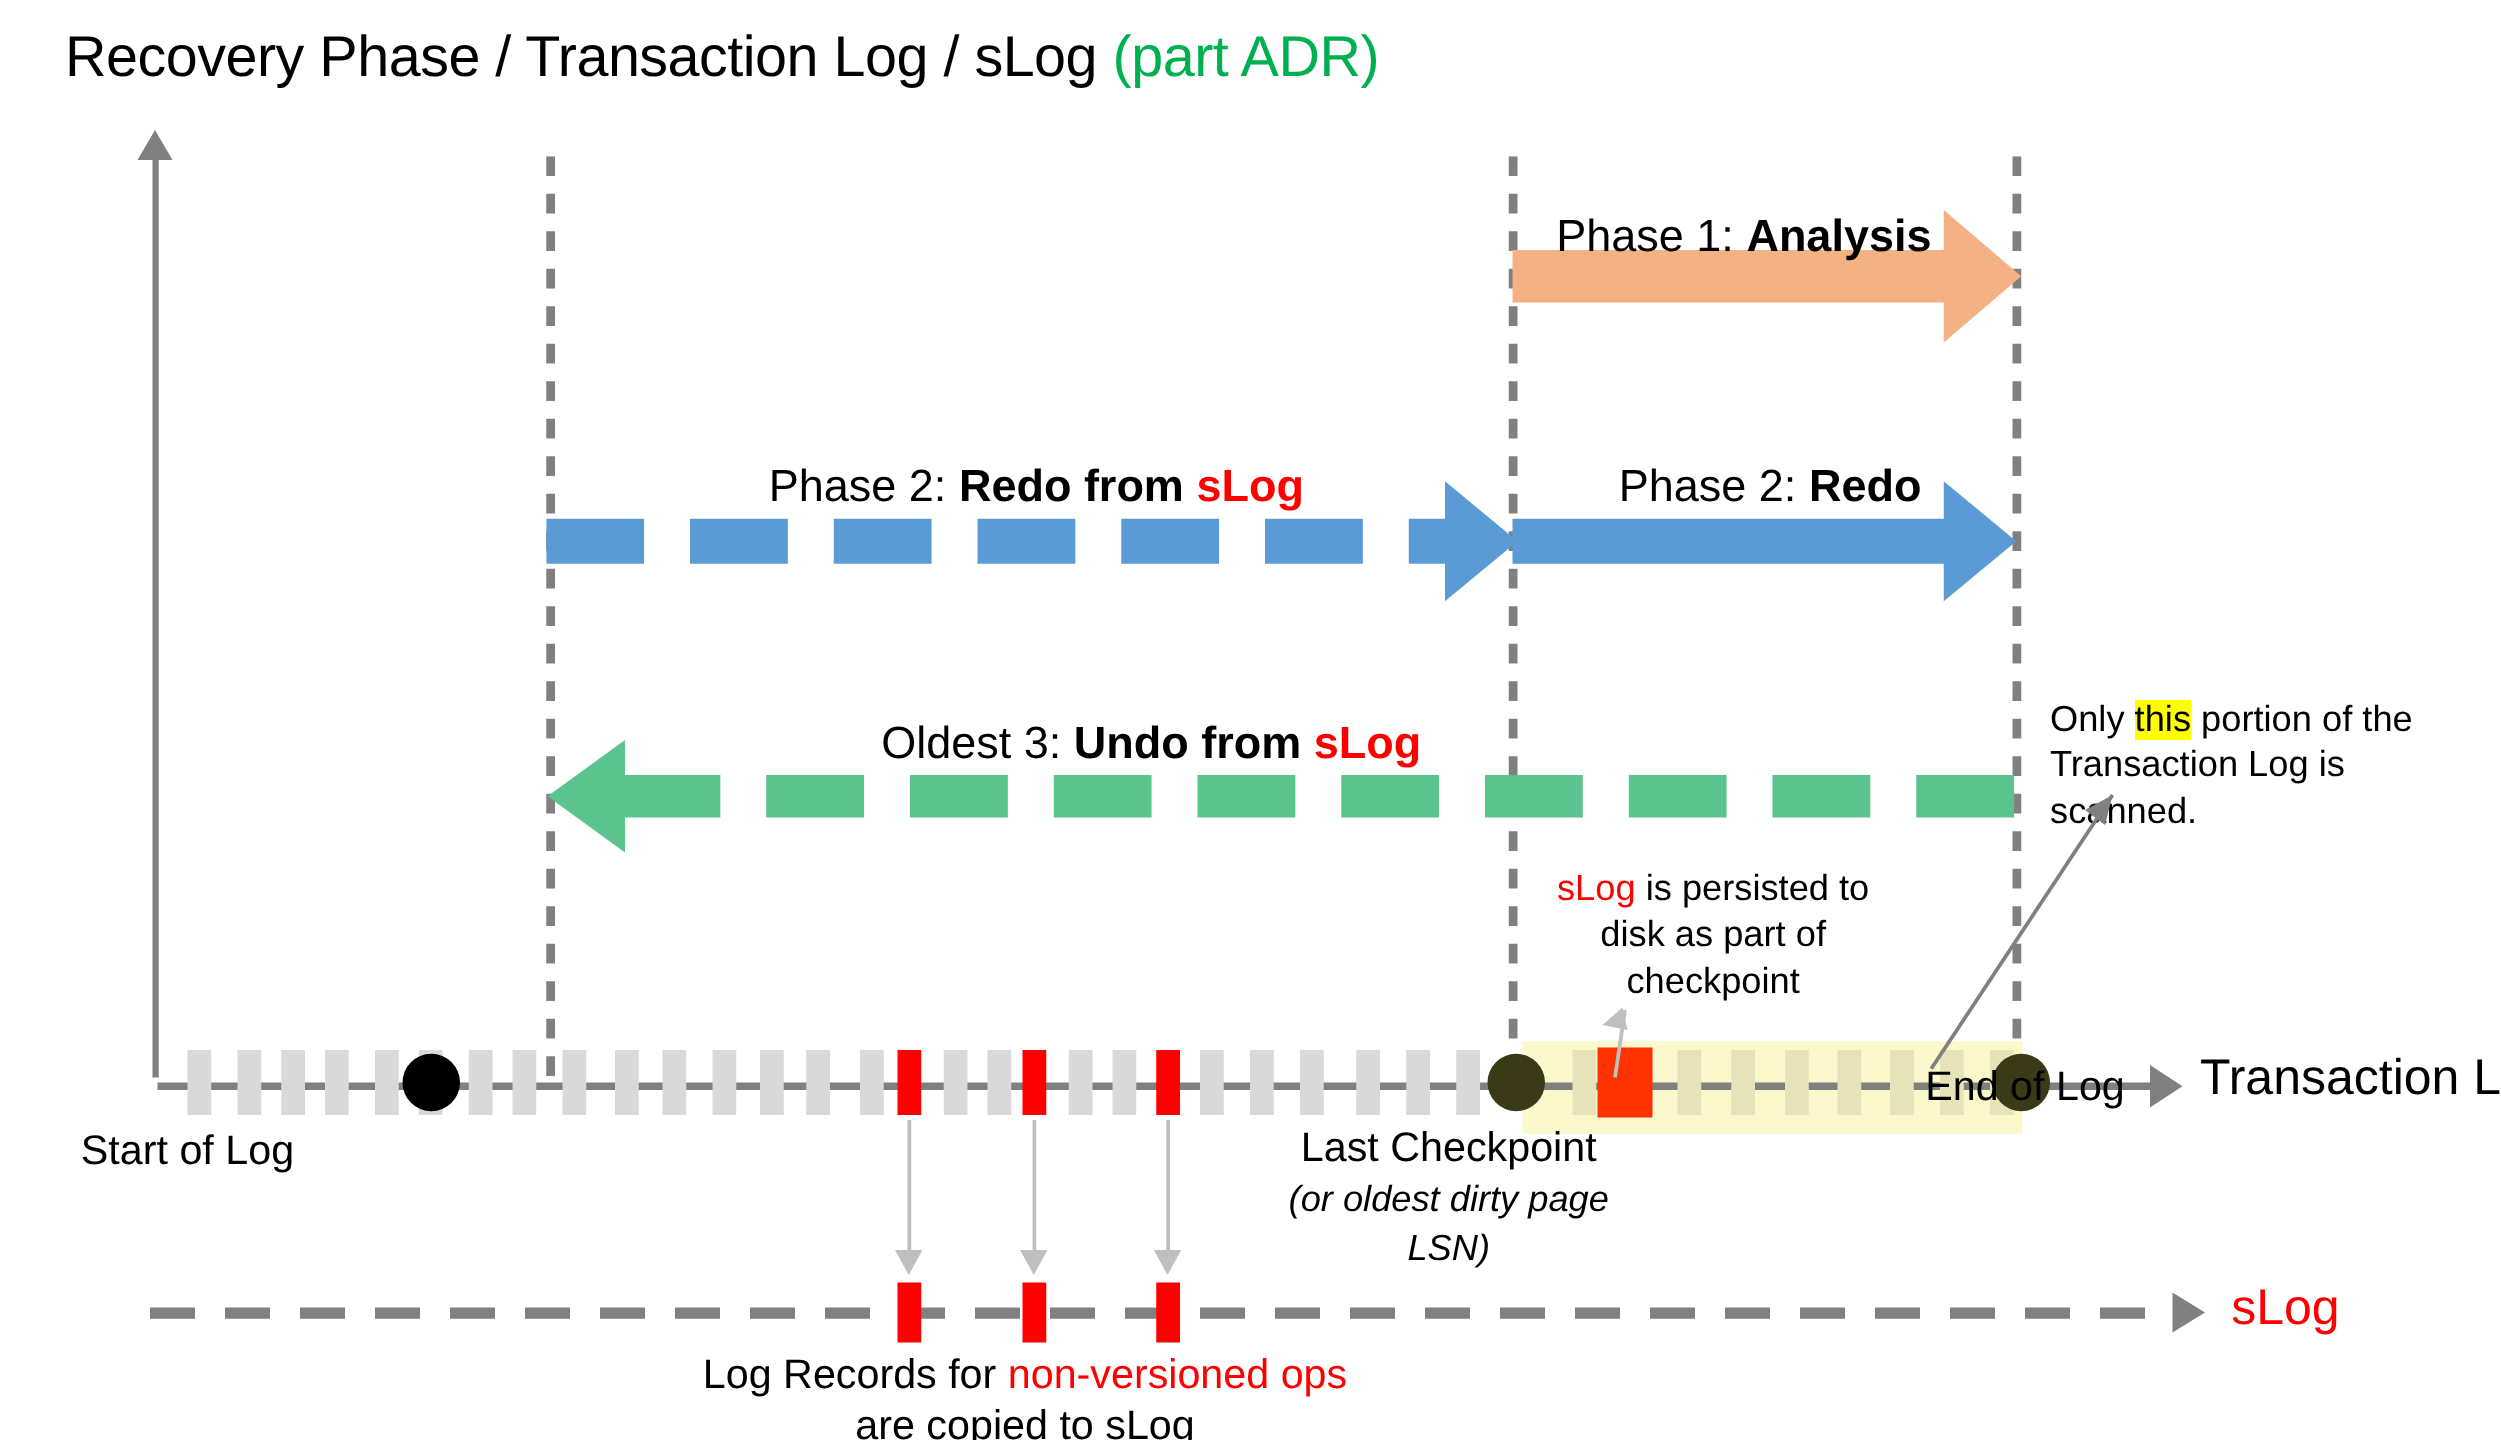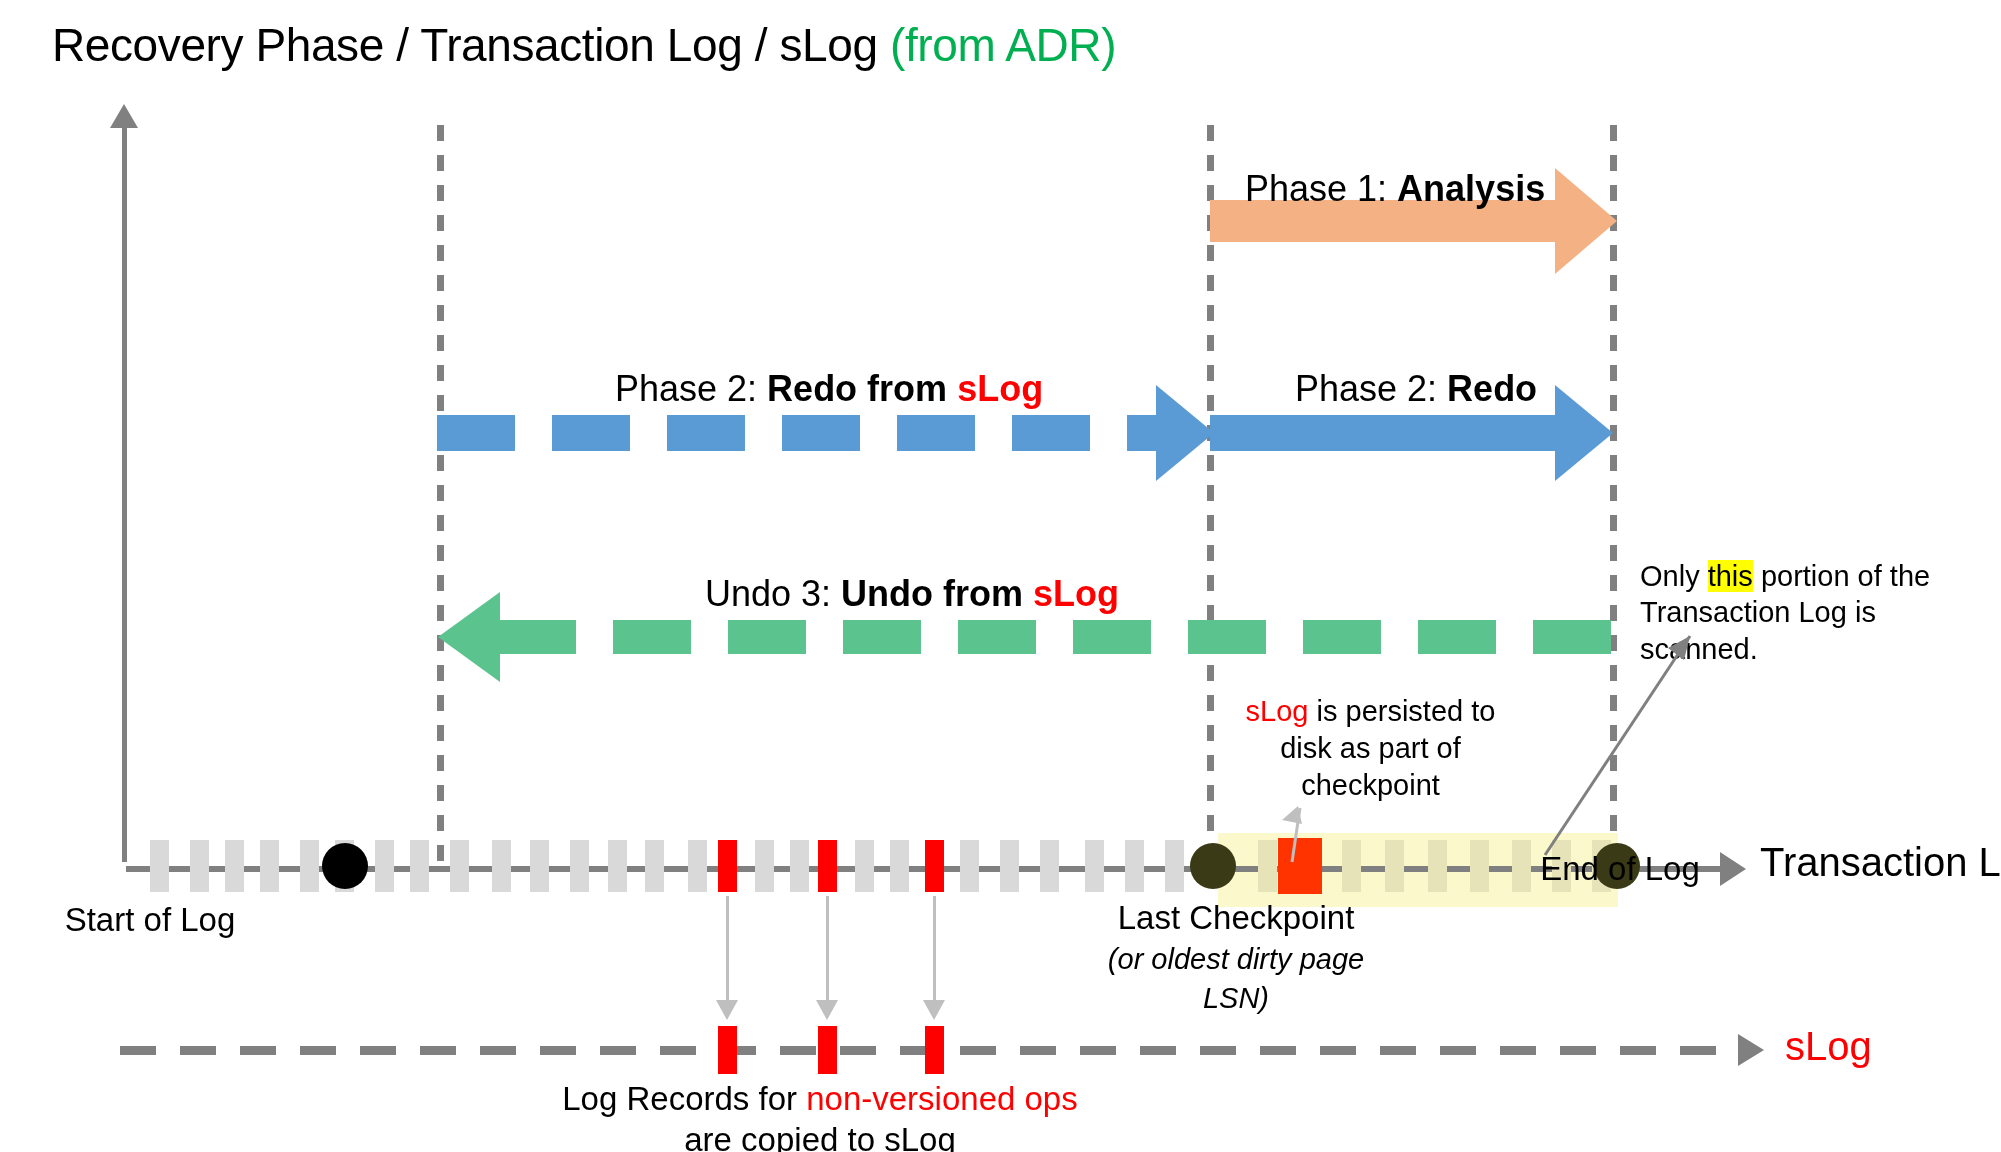--- a/index.html
+++ b/index.html
@@ -70,21 +70,21 @@
   .hl{background:#FFFF00;}
 
   
   #scan-note{left:1640px;top:558px;width:345px;font-size:29px;line-height:1.25;text-align:left;}
   #ckpt-note{left:1228px;top:693px;width:285px;font-size:29px;line-height:1.28;text-align:center;}
 
   
   .xlabel{position:absolute;text-align:center;font-size:33px;line-height:1.2;}
   #lbl-start{left:0px;top:900px;width:300px;}
   #lbl-oldest{left:280px;top:898px;width:420px;}
-  #lbl-ckpt{left:1066px;top:898px;width:340px;}
+  #lbl-ckpt{left:989px;top:898px;width:340px;}
   #lbl-ckpt .it{font-style:italic;font-size:29px;}
   #lbl-end{left:1480px;top:849px;width:280px;}
 
   
   #slog-line{left:120px;top:1046px;height:9px;width:1620px;
     background-image:linear-gradient(to right,#808080 0 36px,transparent 36px 60px);
     background-size:60px 9px;}
   #slog-head{left:1738px;top:1034px;width:0;height:0;
     border-top:16px solid transparent;border-bottom:16px solid transparent;
     border-left:26px solid #808080;}
@@ -98,21 +98,21 @@
     border-top:20px solid #BFBFBF;}
 
   #slog-caption{left:530px;top:1078px;width:580px;text-align:center;font-size:33px;line-height:1.25;}
 
   
   svg#leaders{position:absolute;left:0;top:0;width:2001px;height:1152px;pointer-events:none;}
 </style>
 </head>
 <body>
 
-<div class="abs" id="title"><span>Recovery Phase / Transaction Log / sLog </span><span class="adr">(from ADR)</span></div>
+<div class="abs" id="title"><span>Recovery Phase / Transaction Log / sLog </span><span class="adr">(part ADR)</span></div>
 
 <div class="abs" id="y-axis"></div>
 <div class="abs" id="y-axis-head"></div>
 
 <div class="abs vline" id="vline-oldest" style="left:437px;top:125px;height:740px;"></div>
 <div class="abs vline" id="vline-checkpoint" style="left:1207px;top:125px;height:740px;"></div>
 <div class="abs vline" id="vline-end" style="left:1610px;top:125px;height:740px;"></div>
 
 <div class="abs" id="analysis-bar"></div>
 <div class="abs" id="analysis-head"></div>
@@ -121,21 +121,21 @@
 <div class="abs" id="redo-slog-dashes"></div>
 <div class="abs" id="redo-slog-head"></div>
 <div class="abs" id="redo-slog-label"><span>Phase 2: </span><span class="bold">Redo from </span><span class="bold red">sLog</span></div>
 
 <div class="abs" id="redo-bar"></div>
 <div class="abs" id="redo-head"></div>
 <div class="abs" id="redo-label"><span>Phase 2: </span><span class="bold">Redo</span></div>
 
 <div class="abs" id="undo-dashes"></div>
 <div class="abs" id="undo-head"></div>
-<div class="abs" id="undo-label"><span>Undo 3: </span><span class="bold">Undo from </span><span class="bold red">sLog</span></div>
+<div class="abs" id="undo-label"><span>Oldest 3: </span><span class="bold">Undo from </span><span class="bold red">sLog</span></div>
 
 <div class="abs" id="scan-note">
   <span>Only </span><span class="hl">this</span><span> portion of the</span><br>
   <span>Transaction Log is scanned.</span>
 </div>
 
 <div class="abs" id="ckpt-note">
   <span class="red">sLog</span><span> is persisted to</span><br>
   <span>disk as part of</span><br>
   <span>checkpoint</span>

